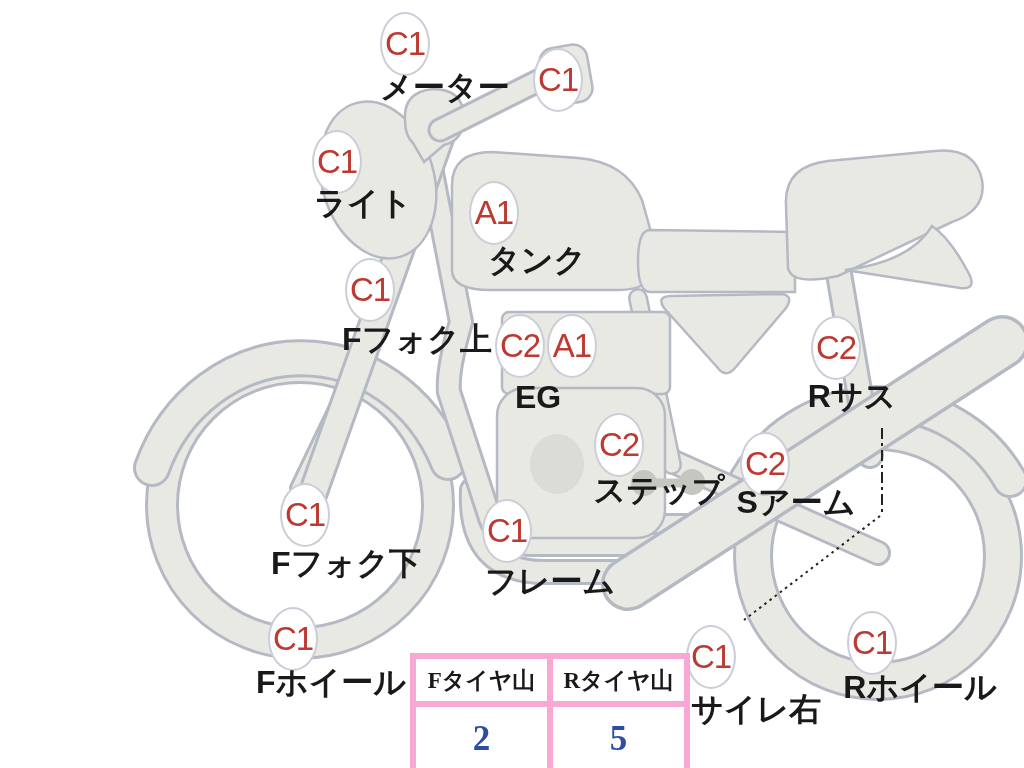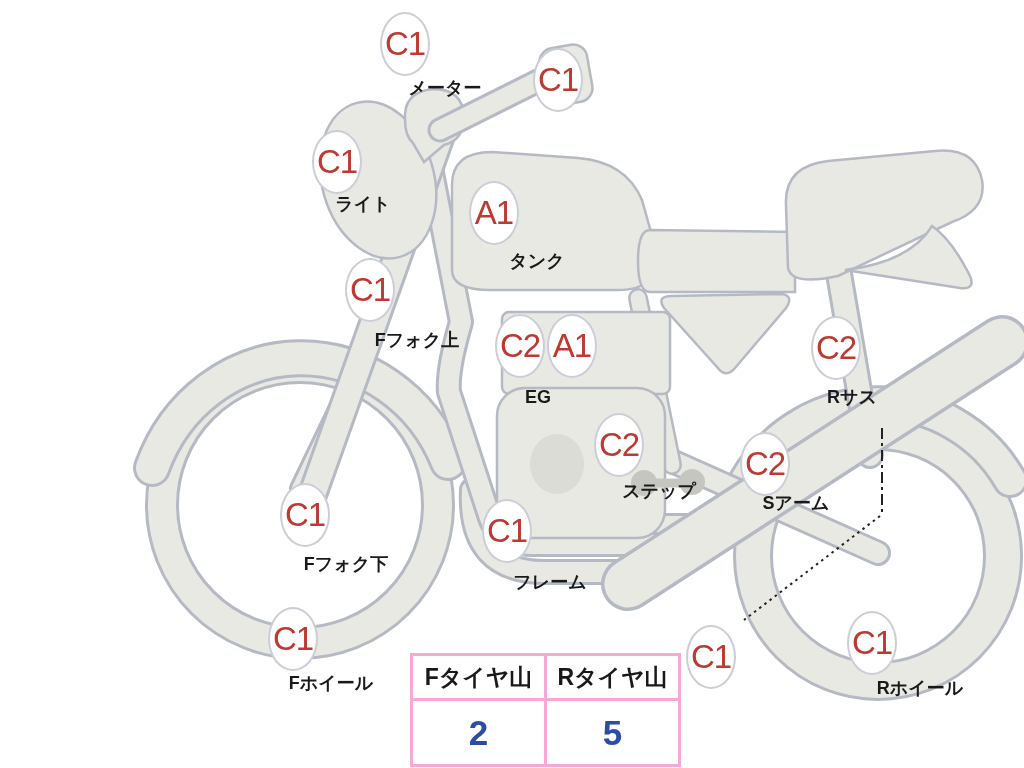--- a/index.html
+++ b/index.html
@@ -19,29 +19,29 @@
   }
   .badge{
     width:50px;height:64px;border-radius:50%;
     border:2px solid #cbced6;background:#ffffff;
     color:#bc3a31;font-weight:400;font-size:33px;letter-spacing:-1px;
     display:flex;align-items:center;justify-content:center;
     box-sizing:border-box;
   }
   .part-label{
     position:absolute;transform:translate(-50%,-50%);
-    font-size:18px;font-weight:600;color:#191919;white-space:nowrap;z-index:6;
+    font-size:32px;font-weight:600;color:#191919;white-space:nowrap;z-index:6;
   }
   
   .tire-table{
     position:absolute;left:410px;top:653px;z-index:7;
     border-collapse:collapse;background:#ffffff;
   }
   .tire-table th,.tire-table td{
-    border:3px solid #f9a8d4;text-align:center;padding:0;
+    border:6px solid #f9a8d4;text-align:center;padding:0;font-family:Liberation Serif, serif;
   }
   .tire-table th{
     width:131px;height:42px;font-size:23px;font-weight:600;color:#191919;
   }
   .tire-table td{
     height:63px;font-size:35px;font-weight:600;color:#2b4da3;
   }
 </style>
 </head>
 <body>
@@ -214,20 +214,21 @@
   <div class="part-label" style="left:550px;top:582px">フレーム</div>
 
   <div class="badge-group" style="left:293px;top:639px">
     <span class="badge">C1</span>
   </div>
   <div class="part-label" style="left:331px;top:683px">Fホイール</div>
 
   <div class="badge-group" style="left:711px;top:657px">
     <span class="badge">C1</span>
   </div>
+  <div class="part-label" style="left:756px;top:710px">サイレ右</div>
 
   <div class="badge-group" style="left:872px;top:643px">
     <span class="badge">C1</span>
   </div>
   <div class="part-label" style="left:920px;top:688px">Rホイール</div>
 
   <table class="tire-table">
     <thead>
       <tr>
         <th>Fタイヤ山</th>

